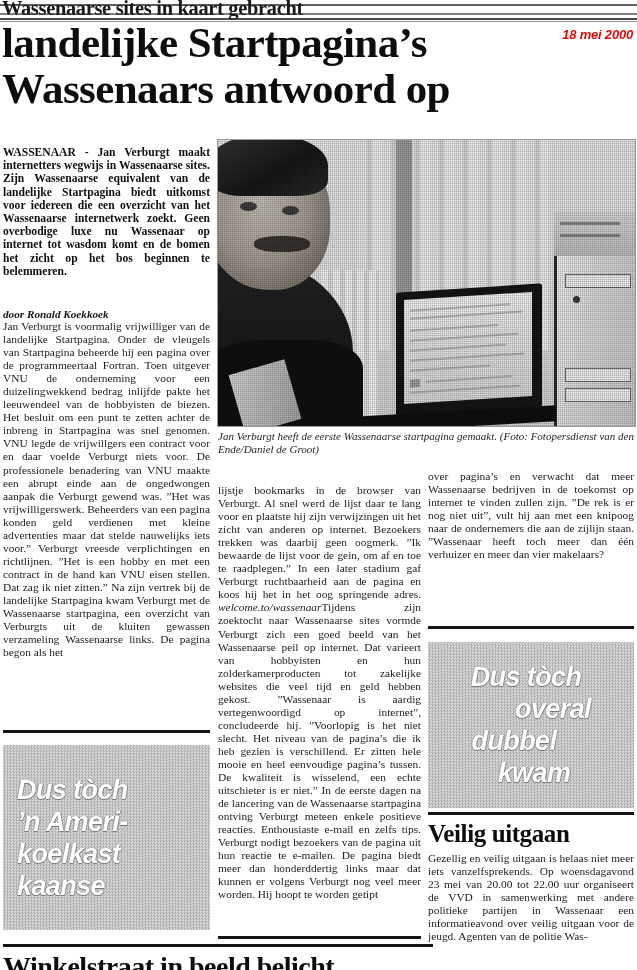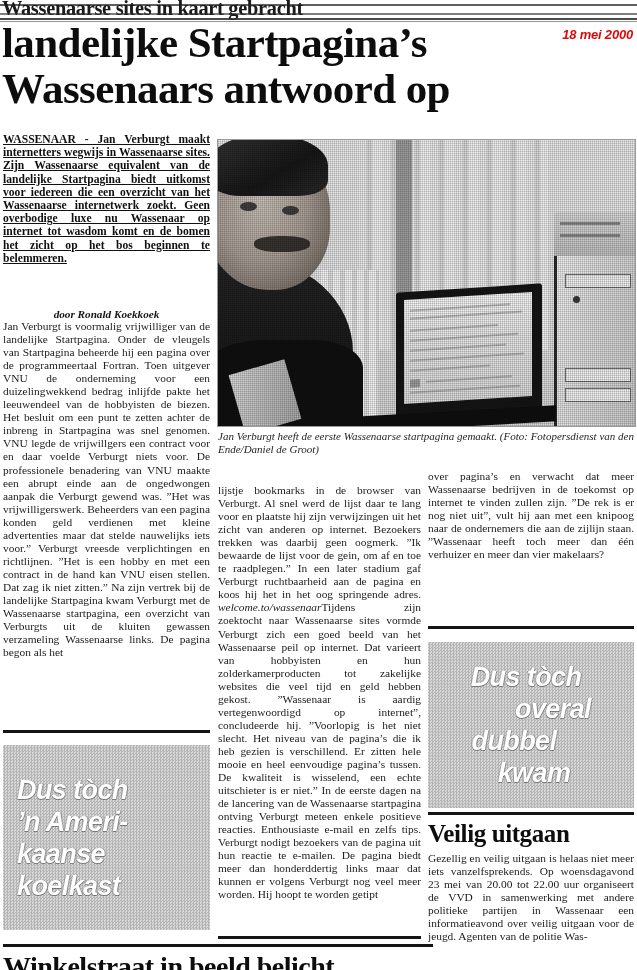--- a/index.html
+++ b/index.html
@@ -51,21 +51,21 @@
     position:absolute;right:2px;top:5px;
     color:#e00808;
     font-family:"Liberation Sans", sans-serif;
     font-style:italic;font-weight:bold;font-size:13px;
     letter-spacing:-0.2px;
     z-index:5;
   }
 
   
   .col{position:absolute;}
-  .col1{left:3px;width:207px;text-align:center;}
+  .col1{left:3px;width:207px;}
 
   .body-text{
     font-family:"Liberation Serif", serif;
     font-size:11.4px;
     line-height:13.05px;
     text-align:justify;
     text-justify:inter-word;
     hyphens:auto;
     color:#1b1b1b;
   }
@@ -252,21 +252,21 @@
   .bottom-head span{
     display:block;
     font-family:"Liberation Serif", serif;
     font-weight:bold;font-size:28px;line-height:30px;
     letter-spacing:-0.5px;color:#0d0d0d;white-space:nowrap;
   }
 
   .clip2{position:absolute;left:218px;top:484px;width:203px;height:458px;overflow:hidden;}
   .clip3{position:absolute;left:428px;top:470px;width:206px;height:150px;overflow:hidden;}
   .clip1{position:absolute;left:3px;top:300px;width:207px;height:425px;overflow:hidden;}
-  .intro-clip{position:absolute;left:3px;top:133px;width:207px;height:152px;overflow:hidden;text-decoration:underline;}
+  .intro-clip{position:absolute;left:3px;top:146px;width:207px;height:152px;overflow:hidden;}
 </style>
 </head>
 <body>
 
 <div class="page">
 
   <div class="masthead">
     <div class="mh-line mh-l1"></div>
     <div class="mh-text">Wassenaarse sites in kaart gebracht</div>
     <div class="mh-line mh-l2"></div>
@@ -346,22 +346,22 @@
 
   <div class="rule rule-thick" style="left:3px;top:730px;width:207px;"></div>
   <div class="rule rule-thick" style="left:218px;top:936px;width:203px;"></div>
   <div class="rule rule-thick" style="left:3px;top:944px;width:430px;"></div>
   <div class="rule rule-thick" style="left:428px;top:626px;width:206px;"></div>
   <div class="rule rule-thick" style="left:428px;top:812px;width:206px;"></div>
 
   <div class="pq pq1">
     <div class="pq-line">Dus tòch</div>
     <div class="pq-line">’n Ameri-</div>
+    <div class="pq-line">koelkast</div>
     <div class="pq-line">kaanse</div>
-    <div class="pq-line">koelkast</div>
   </div>
 
   <div class="pq pq2">
     <div class="pq-line ind-a">Dus tòch</div>
     <div class="pq-line ind-b">overal</div>
     <div class="pq-line ind-c">dubbel</div>
     <div class="pq-line ind-d">kwam</div>
   </div>
 
   <div class="sub-head">Veilig uitgaan</div>

